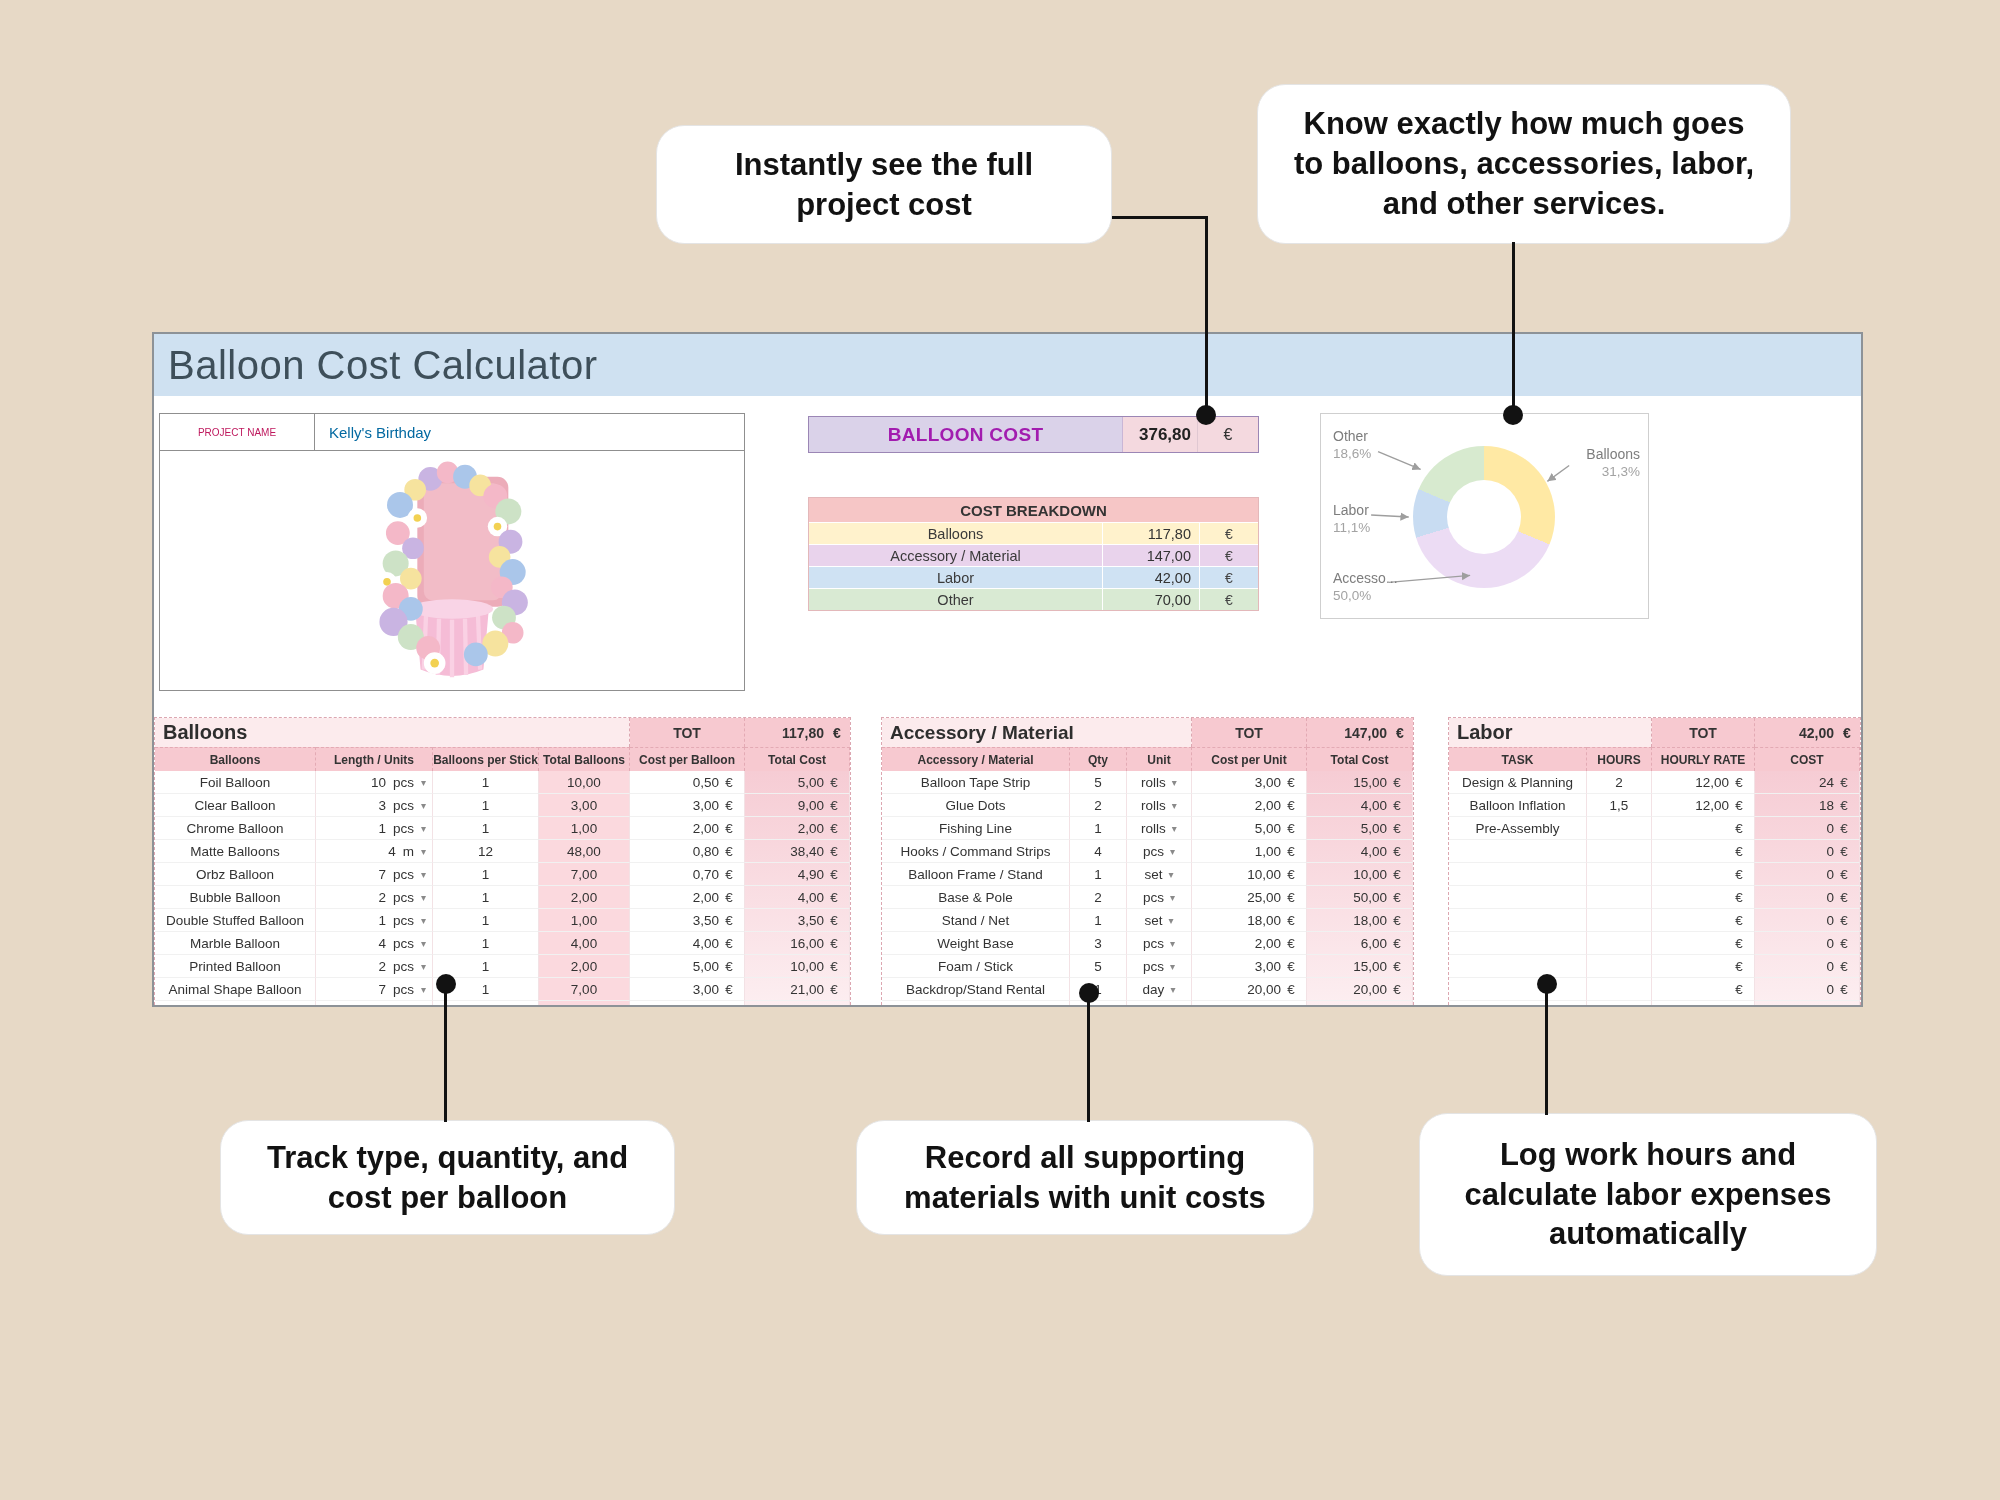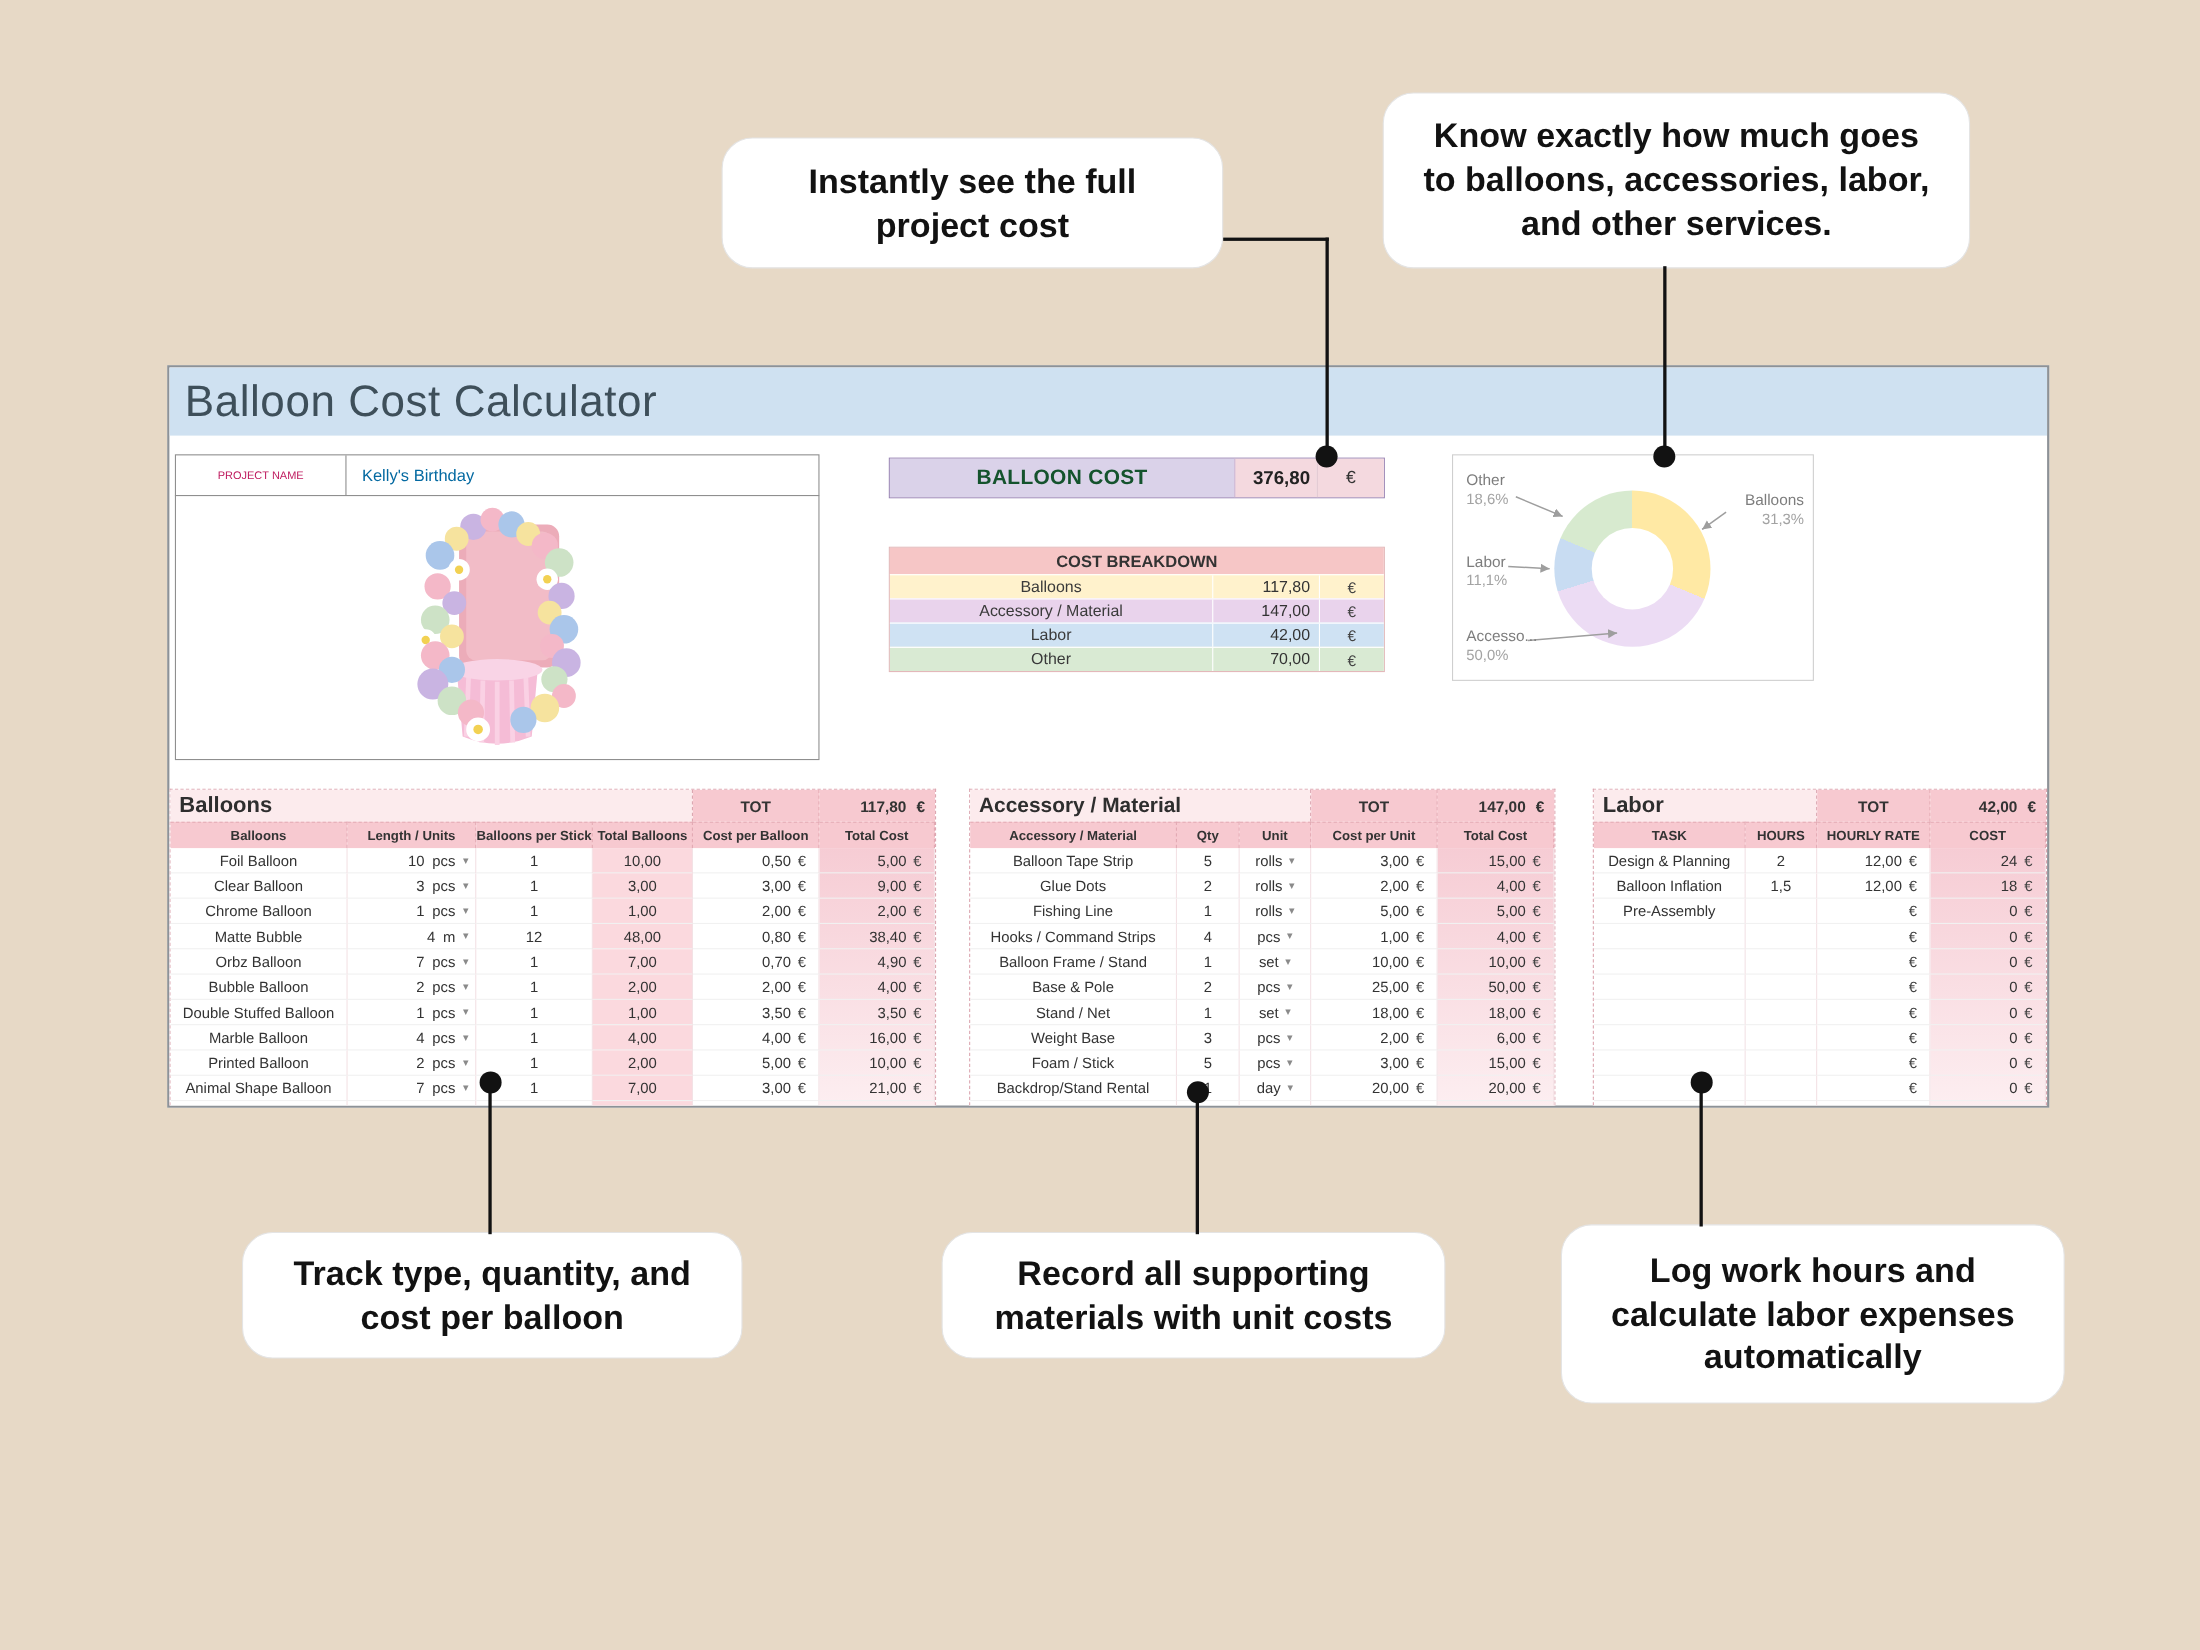--- a/index.html
+++ b/index.html
@@ -14,21 +14,21 @@
   
   .sheet{position:absolute;left:152px;top:332px;width:1711px;height:675px;background:#fff;border:2px solid #8d9297;overflow:hidden;z-index:10}
   .titlebar{position:absolute;left:0;top:0;width:100%;height:62px;background:#cfe1f1;display:flex;align-items:center;padding-left:14px;font-size:40px;color:#3e4f5a;font-weight:500;letter-spacing:.5px}
 
   .projrow{position:absolute;left:5px;top:79px;width:586px;height:38px;border:1px solid #8f8f8f;display:flex;background:#fff}
   .projlabel{width:155px;border-right:1px solid #8f8f8f;display:flex;align-items:center;justify-content:center;font-size:10px;color:#be185d}
   .projval{flex:1;display:flex;align-items:center;padding-left:14px;font-size:15px;color:#0369a1}
   .imgbox{position:absolute;left:5px;top:116px;width:586px;height:241px;border:1px solid #8f8f8f;display:flex;align-items:center;justify-content:center;background:#fff}
 
   .bcost{position:absolute;left:654px;top:82px;width:451px;height:37px;border:1px solid #9b86b5;display:flex}
-  .bcost-label{flex:0 0 313px;background:#dad2e9;font-weight:700;font-size:19px;display:flex;align-items:center;justify-content:center;color:#14532d;letter-spacing:.3px}
+  .bcost-label{flex:0 0 313px;background:#dad2e9;font-weight:700;font-size:19px;display:flex;align-items:center;justify-content:center;color:#a21caf;letter-spacing:.3px}
   .bcost-val{flex:0 0 75px;background:#f4d9df;font-weight:700;font-size:17px;display:flex;align-items:center;justify-content:flex-end;padding-right:6px;border-left:1px solid #c9b6d6;color:#222}
   .bcost-eur{flex:1;background:#f4d9df;display:flex;align-items:center;justify-content:center;font-size:16px;border-left:1px solid #e0c8d2;color:#333}
 
   .cbd{position:absolute;left:654px;top:163px;width:451px;border:1px solid #e3b8ba}
   .cbd-head{height:24px;background:#f6c6c6;display:flex;align-items:center;justify-content:center;font-weight:700;font-size:15px;color:#333}
   .cb-row{height:22px;display:flex;border-top:1px solid #fff}
   .cb-label{flex:0 0 293px;display:flex;align-items:center;justify-content:center;font-size:14.5px;color:#3a3a3a}
   .cb-val{flex:0 0 97px;display:flex;align-items:center;justify-content:flex-end;padding-right:8px;font-size:14.5px;color:#333;border-left:1px solid #fff}
   .cb-eur{flex:1;display:flex;align-items:center;justify-content:center;font-size:14px;color:#444;border-left:1px solid #fff}
 
@@ -287,21 +287,21 @@
             <div class="cell teuro">
               <span class="val">2,00</span>
               <span class="eur">€</span>
             </div>
             <div class="cell teuro gradcol">
               <span class="val">2,00</span>
               <span class="eur">€</span>
             </div>
           </div>
           <div class="trow brow">
-            <div class="cell">Matte Bubble</div>
+            <div class="cell">Matte Balloons</div>
             <div class="cell tlen">
               <span class="lnum">4</span>
               <span class="lunit">m</span>
               <span class="dd">▾</span>
             </div>
             <div class="cell">12</div>
             <div class="cell pinkcol">48,00</div>
             <div class="cell teuro">
               <span class="val">0,80</span>
               <span class="eur">€</span>

